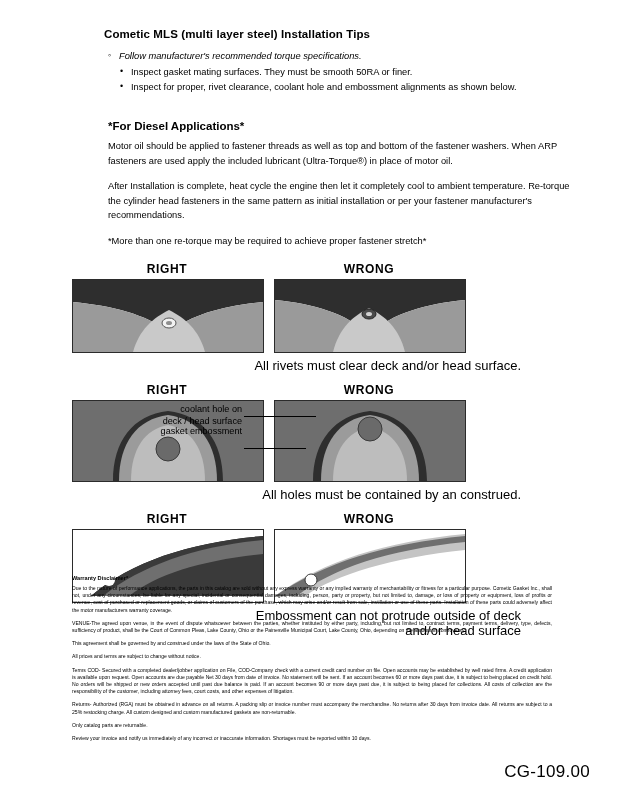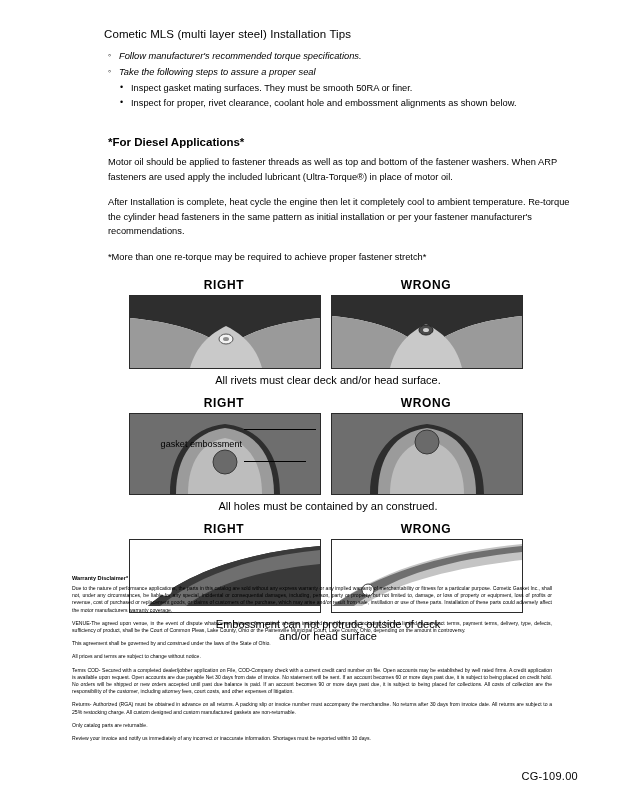--- a/index.html
+++ b/index.html
@@ -6,21 +6,21 @@
   body{
     width:618px;height:800px;background:#ffffff;
     font-family:"Liberation Sans", sans-serif;
     color:#000;
     position:relative;
     overflow:hidden;
   }
   .page{position:relative;width:618px;height:800px;box-sizing:border-box;padding:28px 40px 10px 72px;}
 
   h1.title{
-    font-size:11.5px;font-weight:normal;margin:0 0 9px 32px;letter-spacing:.1px;
+    font-size:11.5px;font-weight:bold;margin:0 0 9px 32px;letter-spacing:.1px;
   }
   ul.bullets{list-style:none;margin:0 0 0 36px;padding:0;}
   ul.bullets > li{
     font-size:9.3px;line-height:15px;position:relative;padding-left:11px;margin-bottom:1px;font-style:italic;
   }
   ul.bullets > li:before{
     content:"\25E6";position:absolute;left:0;top:-1px;font-size:9px;
   }
   ul.sub{list-style:none;margin:0 0 0 12px;padding:0;}
   ul.sub > li{
@@ -34,57 +34,56 @@
   }
   p.para{
     font-size:9.3px;line-height:14.6px;margin:0 0 11px 36px;max-width:470px;
   }
   p.note{
     font-size:9.3px;line-height:14px;margin:0 0 6px 36px;
   }
 
   
   .figs{margin:14px 0 0 0;position:relative;}
-  .figrow{display:flex;justify-content:center;gap:12px;}
+  .figrow{display:flex;justify-content:flex-start;gap:12px;}
   .figcol{width:190px;}
   .figlabel{
     text-align:center;font-size:12px;font-weight:bold;letter-spacing:.6px;margin-bottom:3px;
   }
   .fig{width:190px;height:72px;border:1px solid #2b2b2b;position:relative;overflow:hidden;background:#fff;}
   .fig.tall{height:80px;}
   .caption{
-    font-size:11px;margin:5px 0 0 0;text-align:center;padding-left:6px;
+    font-size:13px;margin:5px 0 0 0;text-align:right;padding-left:6px;
   }
   .caprow{display:flex;justify-content:center;}
   .capinner{width:392px;}
 
   
   .callout{
     position:absolute;font-size:9.1px;text-align:right;line-height:12px;
   }
   .leader{position:absolute;height:1px;background:#000;}
 
   
   .warranty{position:absolute;left:72px;top:575px;width:480px;}
   .warranty h3{font-size:5.6px;font-weight:bold;margin:0 0 4px 0;}
   .warranty p{font-size:5.1px;line-height:7.2px;margin:0 0 6px 0;text-align:justify;}
   .docnum{
-    position:absolute;right:40px;bottom:18px;font-size:11px;letter-spacing:.3px;
+    position:absolute;right:28px;bottom:18px;font-size:17px;letter-spacing:.3px;
   }
 </style>
 </head>
 <body>
 
 <div class="page">
 
   <h1 class="title">Cometic MLS (multi layer steel) Installation Tips</h1>
 
   <ul class="bullets">
     <li>Follow manufacturer's recommended torque specifications.</li>
-    <li>Take the following steps to assure a proper seal</li>
   </ul>
   <ul class="sub" style="margin-left:48px;">
     <li>Inspect gasket mating surfaces.  They must be smooth 50RA or finer.</li>
     <li>Inspect for proper, rivet clearance, coolant hole and embossment alignments as shown below.</li>
   </ul>
 
   <h2 class="subhead">*For Diesel Applications*</h2>
   <p class="para">Motor oil should be applied to fastener threads as well as top and bottom of the fastener washers. When ARP fasteners are used apply the included lubricant (Ultra-Torque®) in place of motor oil.</p>
   <p class="para">After Installation is complete, heat cycle the engine then let it completely cool to ambient temperature. Re-torque the cylinder head fasteners in the same pattern as initial installation or per your fastener manufacturer's recommendations.</p>
   <p class="note">*More than one re-torque may be required to achieve proper fastener stretch*</p>
@@ -151,20 +150,24 @@
           </svg>
         </div>
       </div>
     </div>
     <div class="caprow">
       <div class="capinner">
         <div class="caption">All holes must be contained by an construed.</div>
       </div>
     </div>
 
+    <div class="callout" style="left:50px;top:20px;width:120px;">
+      <div>coolant hole on</div>
+      <div>deck / head surface</div>
+    </div>
     <div class="leader" style="left:172px;top:33px;width:72px;"></div>
 
     <div class="callout" style="left:20px;top:42px;width:150px;">
       <div>gasket embossment</div>
     </div>
     <div class="leader" style="left:172px;top:65px;width:62px;"></div>
   </div>
 
   <div class="figs" style="margin-top:10px;">
     <div class="figrow">

